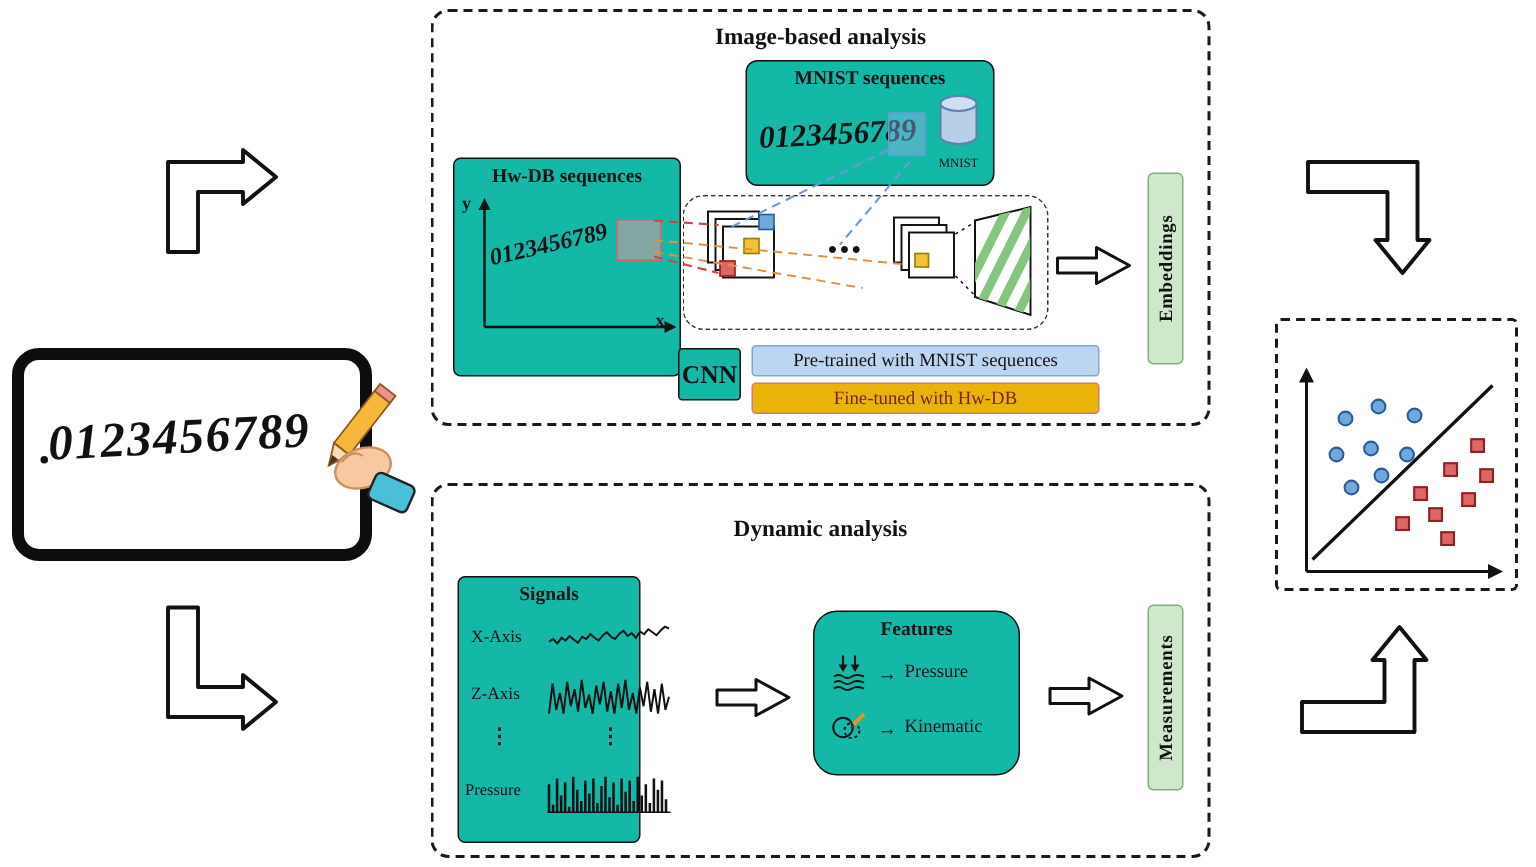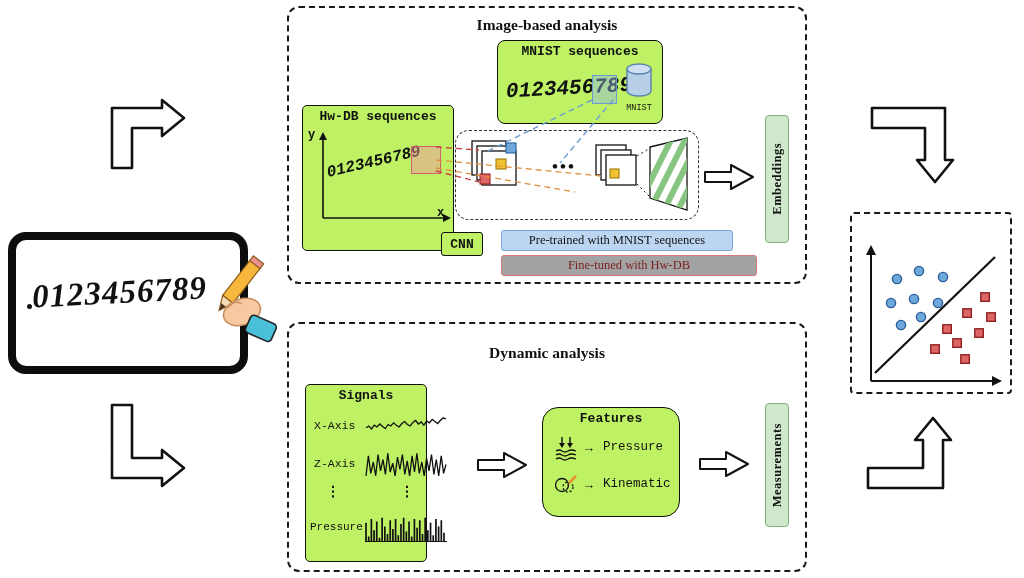--- a/index.html
+++ b/index.html
@@ -1,21 +1,21 @@
 <!DOCTYPE html>
 <html><head>
 <meta charset="utf-8">
 <style>
   html,body{margin:0;padding:0;background:#fff;}
   .canvas{position:relative;width:1024px;height:578px;background:#fff;overflow:hidden;
           font-family:"Liberation Serif", serif;color:#111;}
   .overlay{position:absolute;left:0;top:0;z-index:6;pointer-events:none;}
   .panel{position:absolute;border:2.6px dashed #1a1a1a;border-radius:12px;box-sizing:border-box;z-index:2;}
   .panel-title{position:absolute;left:0;right:0;text-align:center;font-weight:bold;font-size:15.5px;}
-  .box{position:absolute;border:1.6px solid #111;background:#bef264;box-sizing:border-box;font-family:Liberation Mono, monospace;}
+  .box{position:absolute;border:1.6px solid #111;background:#14b8a6;box-sizing:border-box;}
   .box-title{position:absolute;left:0;right:0;top:3px;text-align:center;font-weight:bold;font-size:13px;}
   .hw{font-style:italic;font-weight:bold;white-space:nowrap;}
   .vlabel{position:absolute;border:1.2px solid #7fb07a;border-radius:4px;box-sizing:border-box;
           display:flex;align-items:center;justify-content:center;z-index:3;}
   .vlabel span{writing-mode:vertical-rl;transform:rotate(180deg);font-weight:bold;font-size:12.5px;letter-spacing:.5px;}
   .legend-bar{position:absolute;border-radius:3px;box-sizing:border-box;display:flex;align-items:center;
               justify-content:center;font-size:12.5px;z-index:3;}
   .sig-label{position:absolute;font-size:11.5px;}
   .feat-label{position:absolute;font-size:12.5px;}
   .arrow-glyph{position:absolute;font-size:13px;}
@@ -90,23 +90,23 @@
           <line x1="186" y1="95" x2="231" y2="5"></line>
           <line x1="200" y1="95" x2="245" y2="5"></line>
           <line x1="214" y1="95" x2="259" y2="5"></line>
         </g>
         <line x1="181" y1="25" x2="194" y2="17" stroke="#111" stroke-width="1" stroke-dasharray="2,3"></line>
         <line x1="181" y1="53" x2="194" y2="66" stroke="#111" stroke-width="1" stroke-dasharray="2,3"></line>
       </svg>
       <span class="dots-h" style="left:96px;top:26px;">•••</span>
     </div>
 
-    <div class="box" style="left:152px;top:224px;width:42px;height:24px;border-radius:3px;display:flex;align-items:center;justify-content:center;font-weight:bold;font-size:13px;">CNN</div>
+    <div class="box" style="left:163px;top:224px;width:42px;height:35px;border-radius:3px;display:flex;align-items:center;justify-content:center;font-weight:bold;font-size:17px;">CNN</div>
     <div class="legend-bar" style="left:212px;top:222px;width:232px;height:21px;background:#bcd6f2;border:1.2px solid #7aa7d8;">Pre-trained with MNIST sequences</div>
-    <div class="legend-bar" style="left:212px;top:247px;width:256px;height:21px;background:#a3a3a3;border:1.2px solid #d87878;color:#7a1f1f;">Fine-tuned with Hw-DB</div>
+    <div class="legend-bar" style="left:212px;top:247px;width:232px;height:21px;background:#eab308;border:1.2px solid #d87878;color:#7a1f1f;">Fine-tuned with Hw-DB</div>
 
     <div class="vlabel" style="left:476px;top:107px;width:24px;height:128px;background:#cfe8cc;">
       <span>Embeddings</span>
     </div>
   </div>
 
   <div class="panel" style="left:287px;top:322px;width:520px;height:250px;">
     <div class="panel-title" style="top:20px;">Dynamic analysis</div>
 
     <div class="box" style="left:16px;top:60px;width:122px;height:178px;border-radius:5px;">

